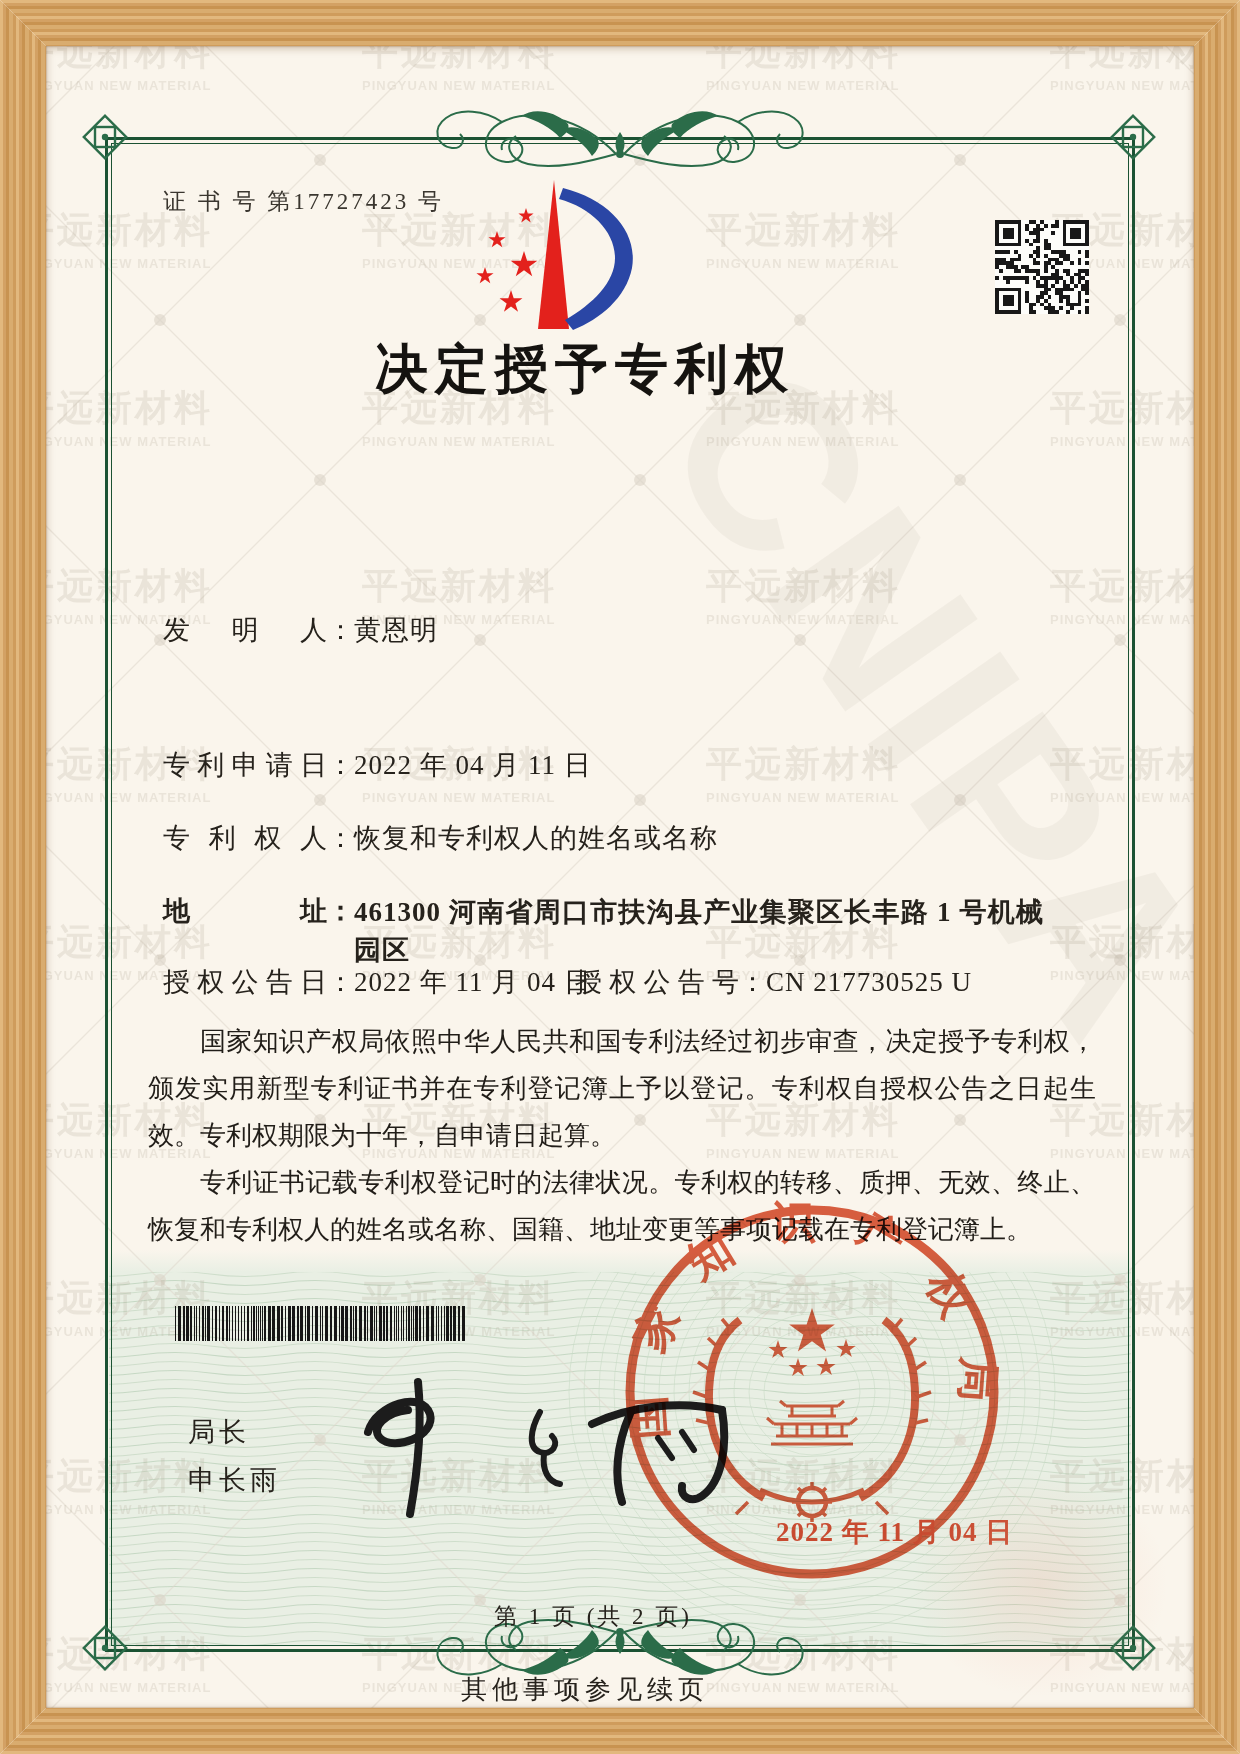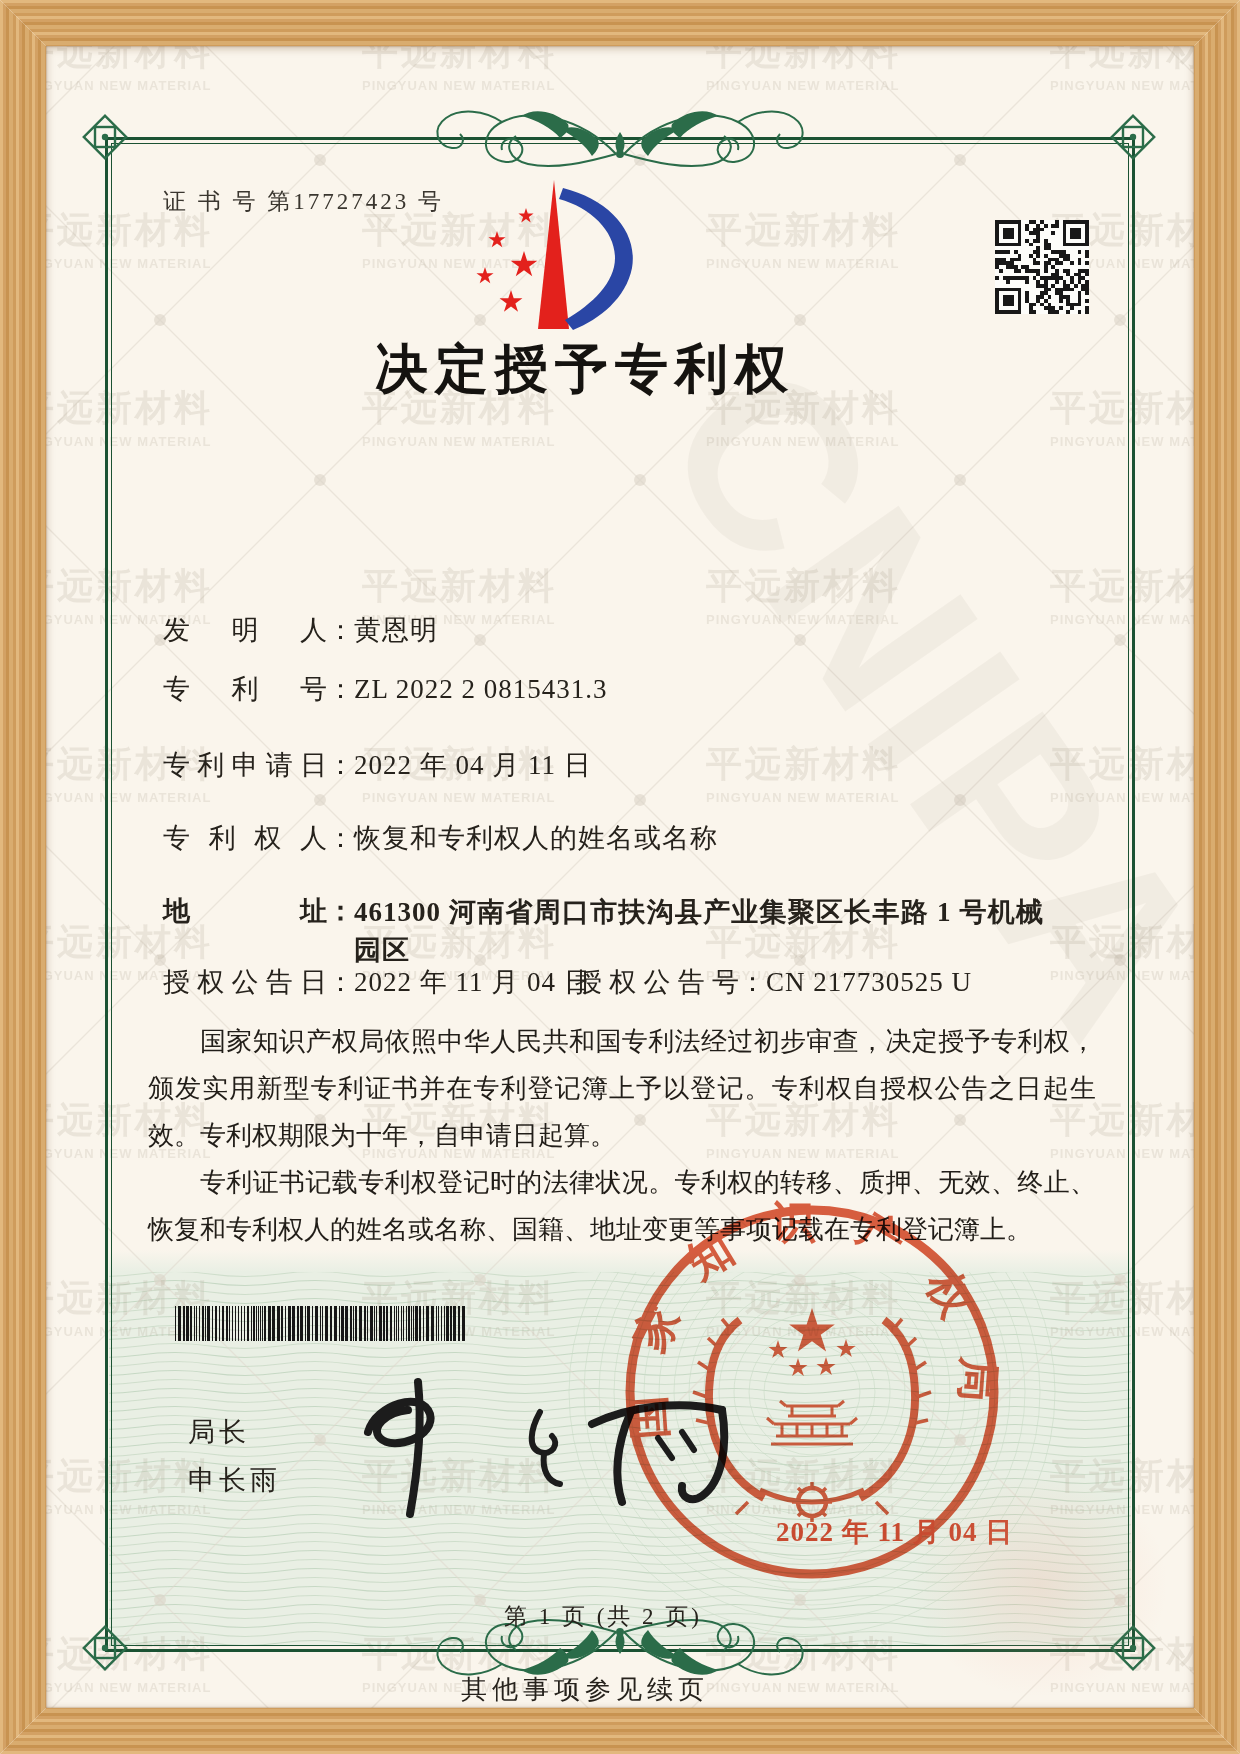--- a/index.html
+++ b/index.html
@@ -39,21 +39,21 @@
   .frow.wrap{white-space:normal;width:930px;}
   .frow.wrap .val{display:inline-block;width:690px;text-align:justify;line-height:38px;vertical-align:top;}
   .grant2{position:absolute;left:412px;top:0;white-space:nowrap;}
   .paras{left:148px;top:1018px;width:948px;font-size:26px;line-height:47px;text-align:justify;
     color:#211d18;z-index:4;}
   .paras p{margin:0;text-indent:2em;}
   .barcode{left:175px;top:1306px;width:296px;height:35px;display:flex;z-index:4;}
   .barcode i{display:block;height:100%;background:#161616;flex:none;}
   .signer{left:188px;font-size:27px;letter-spacing:4px;z-index:4;}
   .sealdate{left:776px;top:1514px;font-size:27px;color:#c84b30;letter-spacing:1px;font-weight:bold;z-index:5;white-space:nowrap;}
-  .pageinfo{left:88px;top:1601px;width:1030px;text-align:center;font-size:23px;letter-spacing:3px;z-index:4;}
+  .pageinfo{left:78px;top:1601px;width:1030px;text-align:center;font-size:23px;letter-spacing:3px;z-index:4;}
   .footnote{left:70px;top:1672px;width:1030px;text-align:center;font-size:26px;letter-spacing:5px;z-index:4;}
   svg{display:block;}
   .z4{z-index:4;} .z3{z-index:3;}
 </style>
 </head>
 <body>
 
 <div class="page">
 
   <svg class="abs" width="1240" height="1754" viewBox="0 0 1240 1754" style="left:0;top:0;z-index:1;">
@@ -471,23 +471,20 @@
       <rect x="19" y="24" width="1" height="1" fill="#181818"></rect>
       <rect x="22" y="24" width="1" height="1" fill="#181818"></rect>
       <rect x="24" y="24" width="1" height="1" fill="#181818"></rect>
     </svg>
 
   <div class="abs title">决定授予专利权</div>
 
   <div class="frow" style="top:568px;margin-top:44px;">
     <span class="lab">发 明 人</span><span>：</span><span class="val">黄恩明</span>
   </div>
-  <div class="frow" style="top:671px;">
-    <span class="lab">专 利 号</span><span>：</span><span class="val">ZL 2022 2 0815431.3</span>
-  </div>
   <div class="frow" style="top:747px;">
     <span class="lab">专利申请日</span><span>：</span><span class="val">2022 年 04 月 11 日</span>
   </div>
   <div class="frow" style="top:820px;">
     <span class="lab">专 利 权 人</span><span>：</span><span class="val">恢复和专利权人的姓名或名称</span>
   </div>
   <div class="frow wrap" style="top:893px;font-weight:bold;">
     <span class="lab">地 址</span><span>：</span><span class="val">461300 河南省周口市扶沟县产业集聚区长丰路 1 号机械园区</span>
   </div>
   <div class="frow" style="top:964px;">

